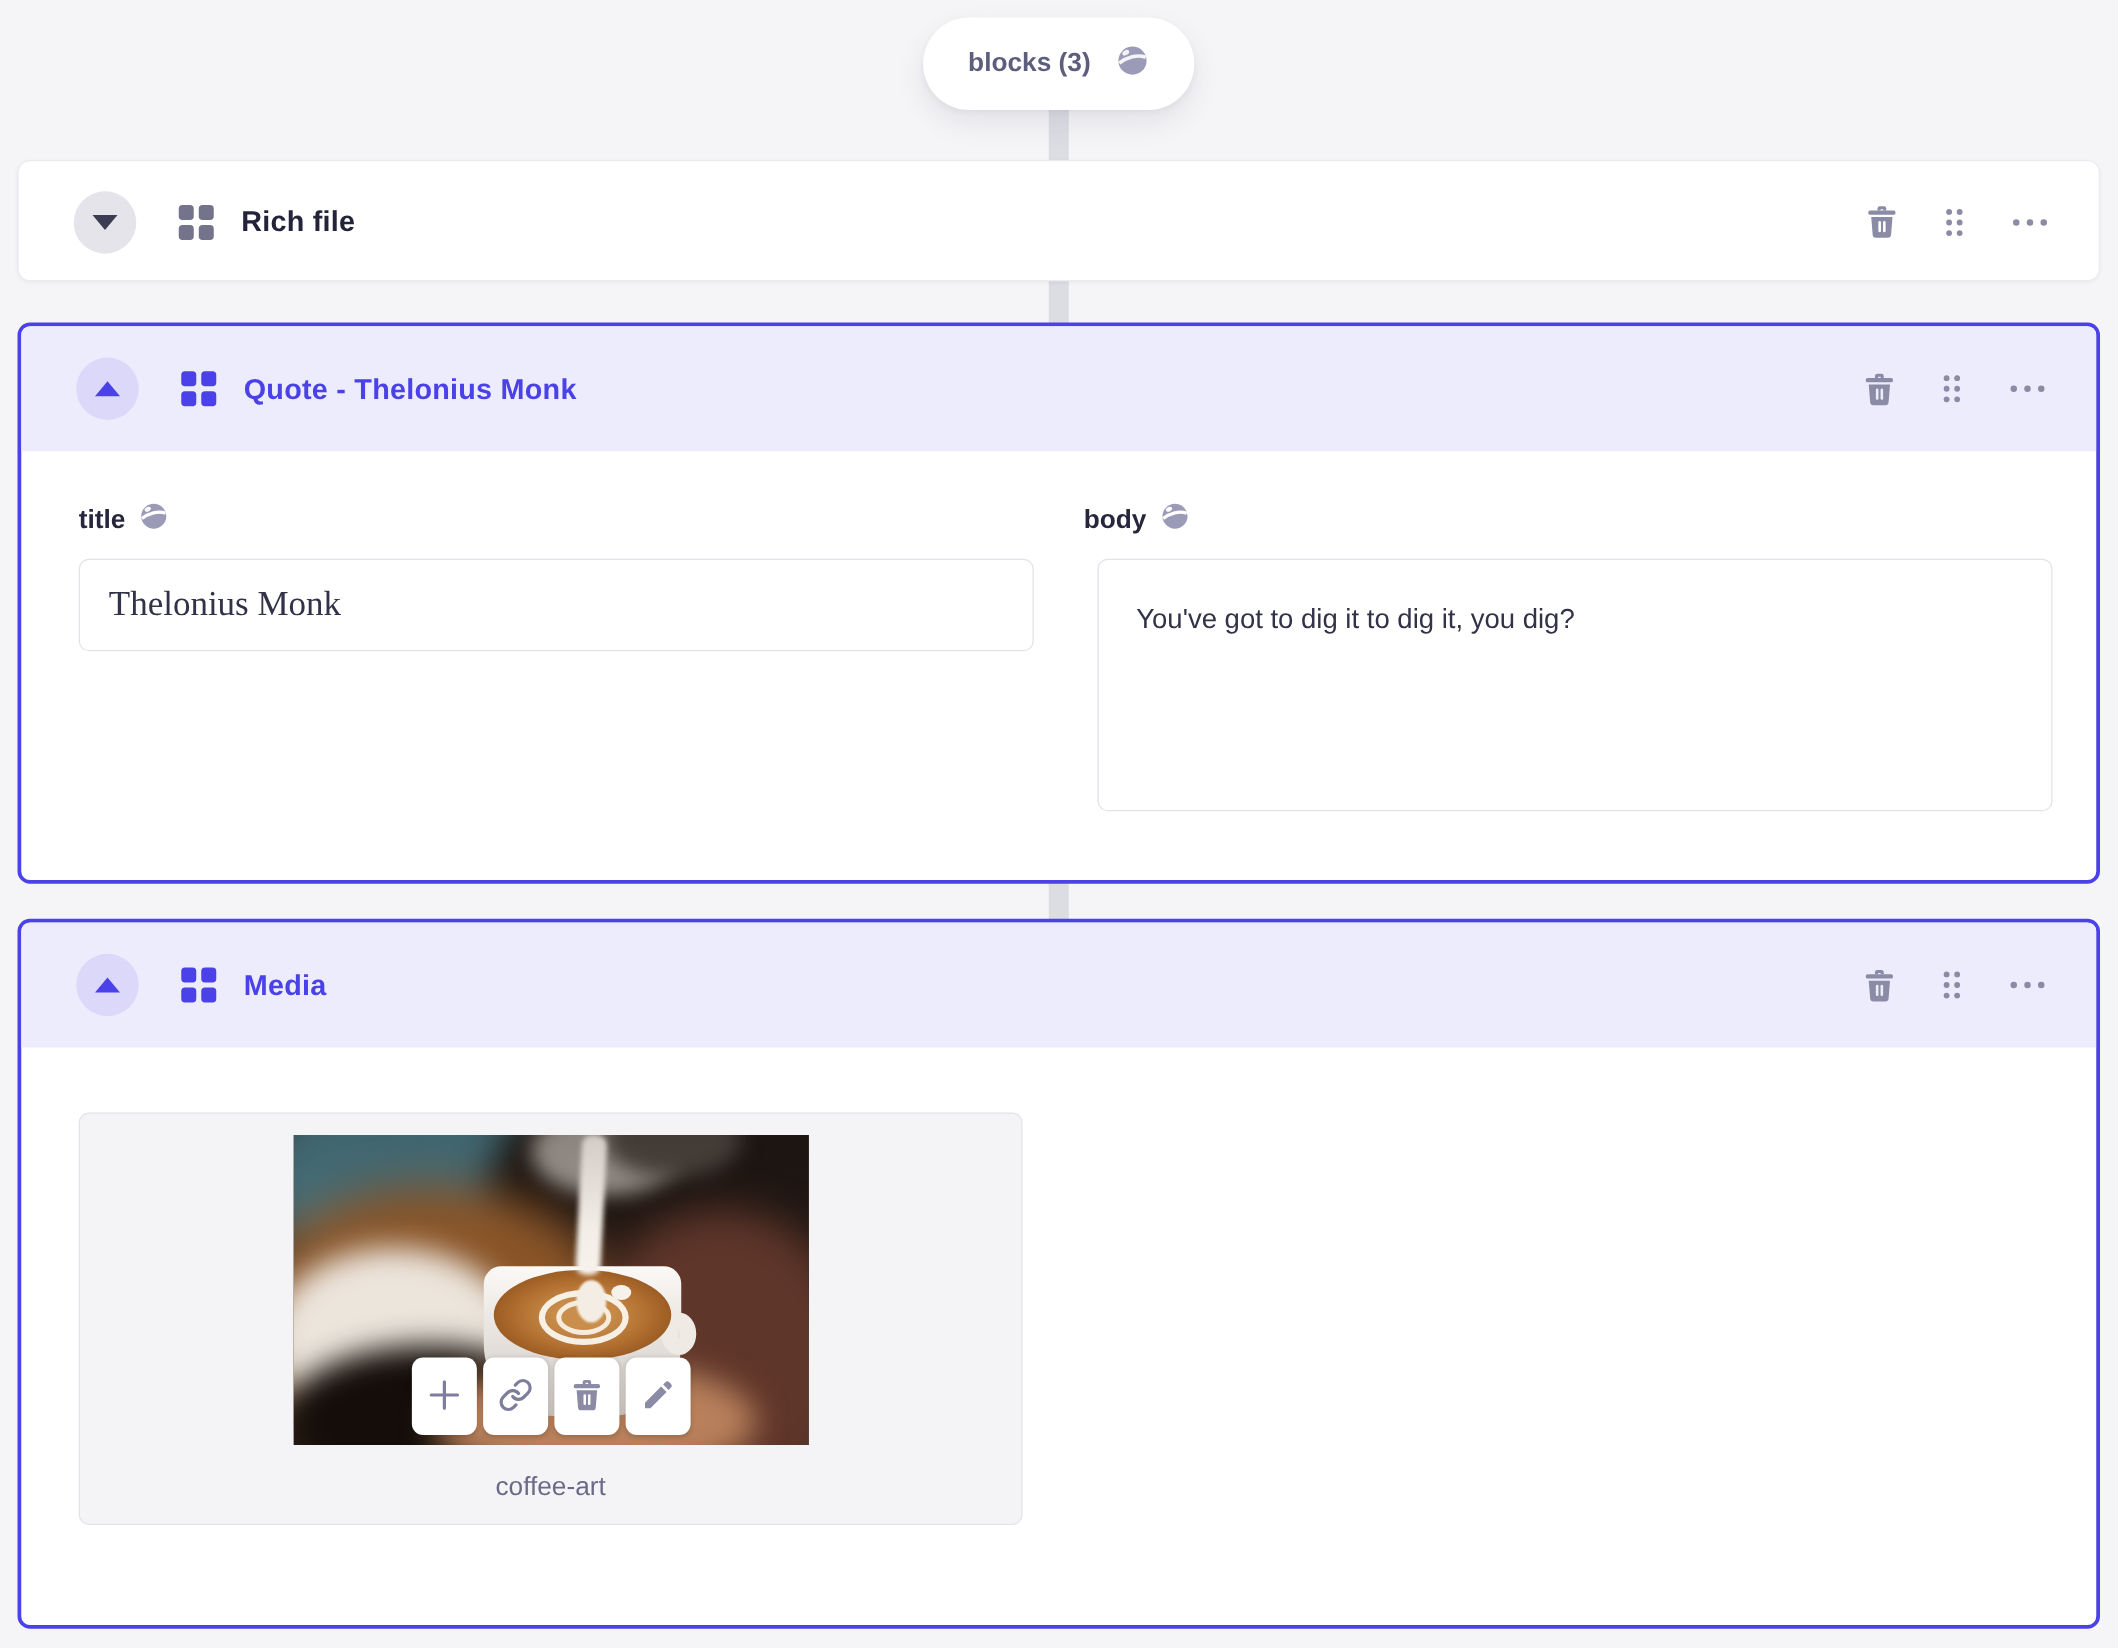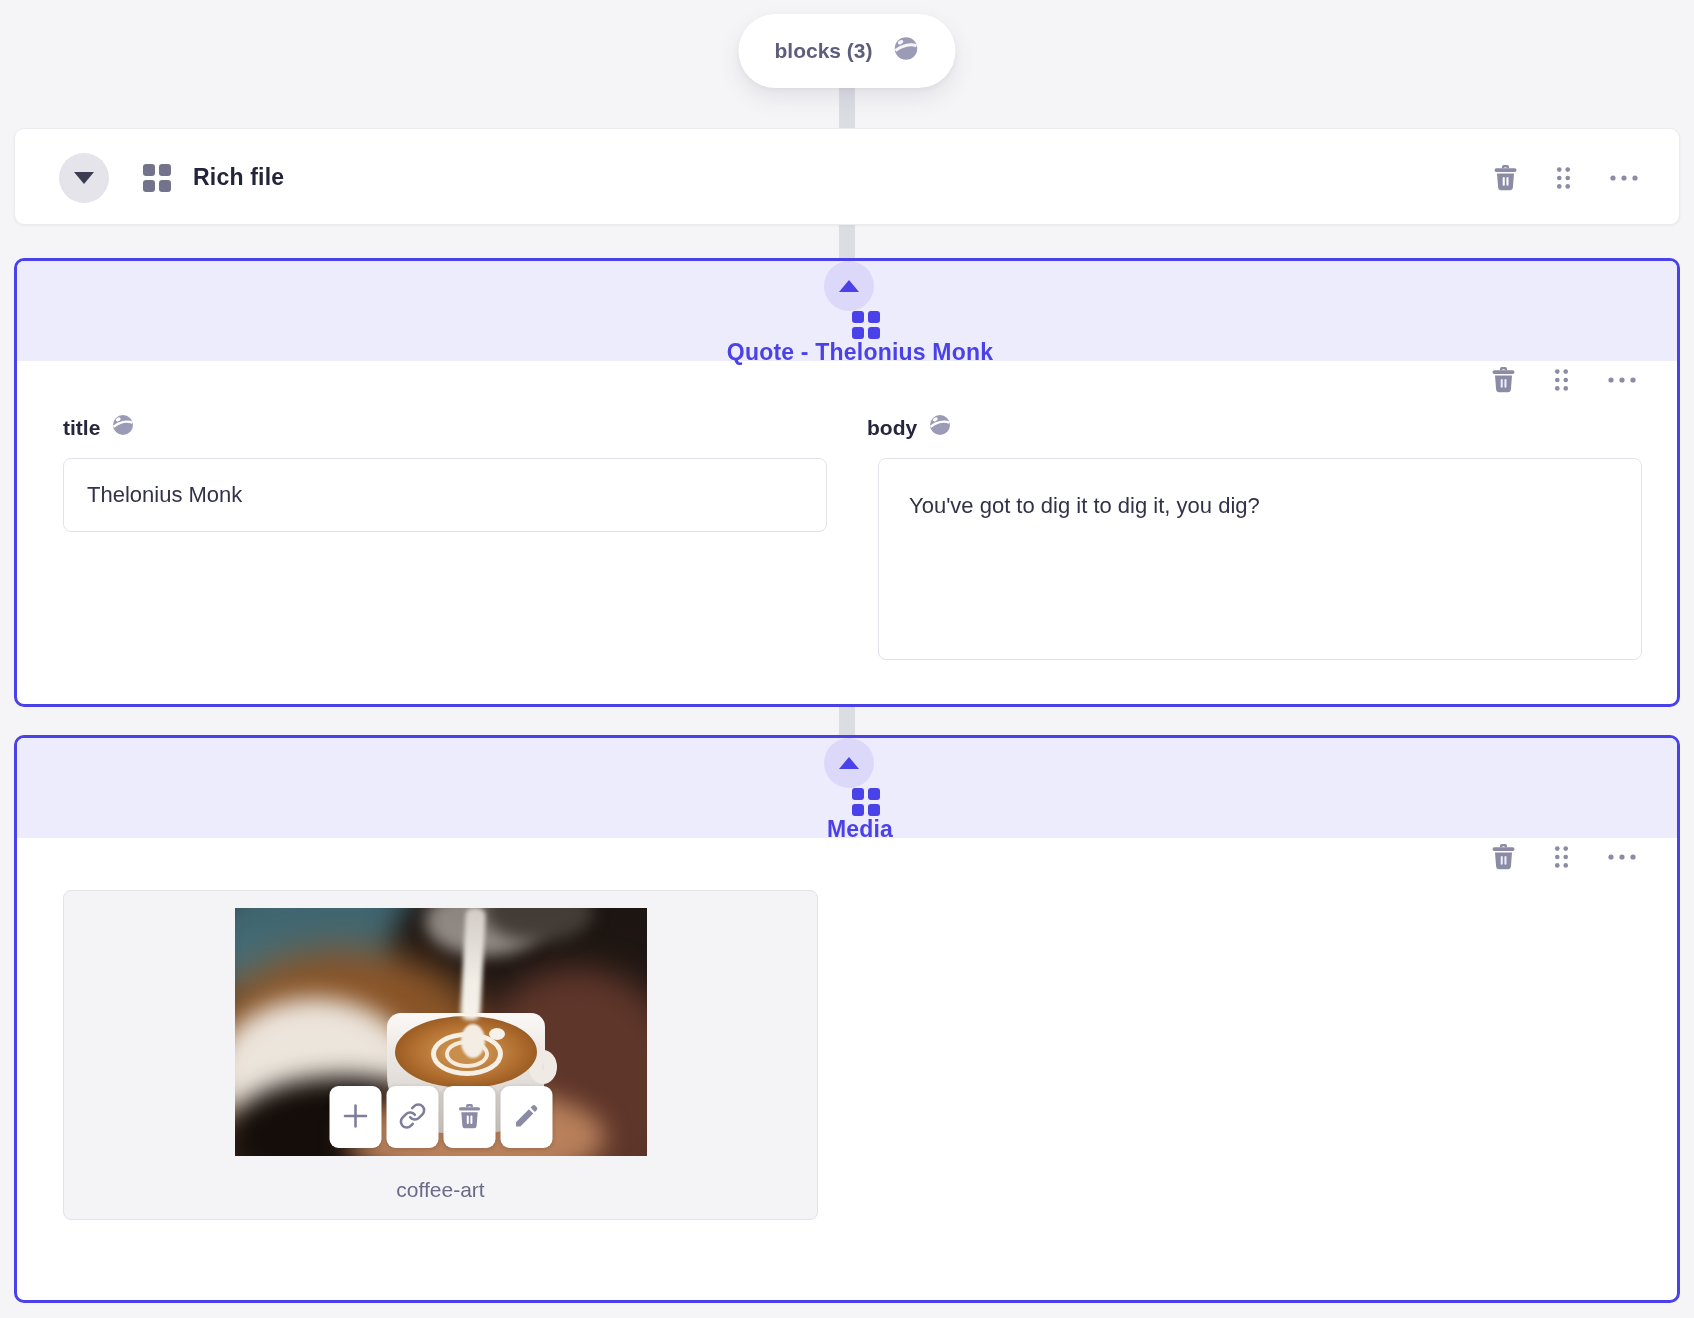--- a/index.html
+++ b/index.html
@@ -39,21 +39,21 @@
   }
   .block.active { border:3px solid #4a42e8; }
   .block-rich   { top:128px; height:97px; }
   .block-quote  { top:258px; height:449px; }
   .block-media  { top:735px; height:568px; }
 
   .block-header {
     display:flex; align-items:center; height:97px;
     padding:0 40px 0 44px;
   }
-  .block.active .block-header { height:100px; background:#edecfd;flex-direction:column; }
+  .block.active .block-header { height:100px; background:#edecfd; }
 
   .collapse-btn {
     width:50px; height:50px; border-radius:50%; border:none; cursor:pointer;
     display:flex; align-items:center; justify-content:center; flex:none;
   }
   .plain .collapse-btn { background:#e4e4ea; }
   .active .collapse-btn { background:#dbd8f9; }
   .tri-down { width:0; height:0; border-left:10px solid transparent; border-right:10px solid transparent; border-top:12px solid #3c3c52; }
   .tri-up   { width:0; height:0; border-left:10px solid transparent; border-right:10px solid transparent; border-bottom:12px solid #4a42e8; }
 
@@ -82,26 +82,26 @@
   .plain .trash-slot { fill:#ffffff; }
   .active .trash-slot { fill:#edecfd; }
 
   
   .quote-body {
     display:grid; grid-template-columns:1fr 1fr; column-gap:40px;
     padding:40px 46px 0 46px;
   }
   .field-label {
     display:flex; align-items:center; gap:11px; margin-bottom:16px;
-    font-size:21px; font-weight:700; color:#26263c;margin-top:12px;
+    font-size:21px; font-weight:700; color:#26263c;
   }
   .text-input {
     width:100%; height:74px; border:1px solid #e2e2e9; border-radius:8px;
-    background:#fff; padding:0 23px; font-size:22px; color:#323248;
-    font-family:Liberation Sans, sans-serif; outline:none;
+    background:#fff; padding:0 23px; font-size:28px; color:#323248;
+    font-family:Liberation Serif, serif; outline:none;
   }
   .textarea {
     width:100%; height:202px; border:1px solid #e2e2e9; border-radius:8px;
     background:#fff; padding:32px 30px; font-size:22px; color:#323248; line-height:1.35;
     font-family:"Liberation Sans", sans-serif; resize:none; outline:none;margin-left:11px;
   }
 
   
   .media-body { padding:36px 46px 0 46px; }
   .file-box {

